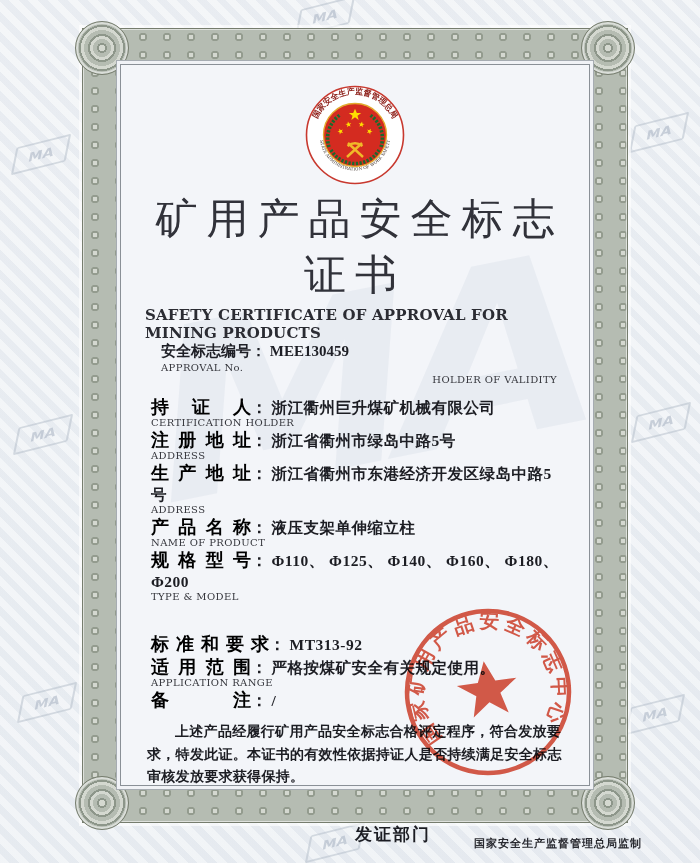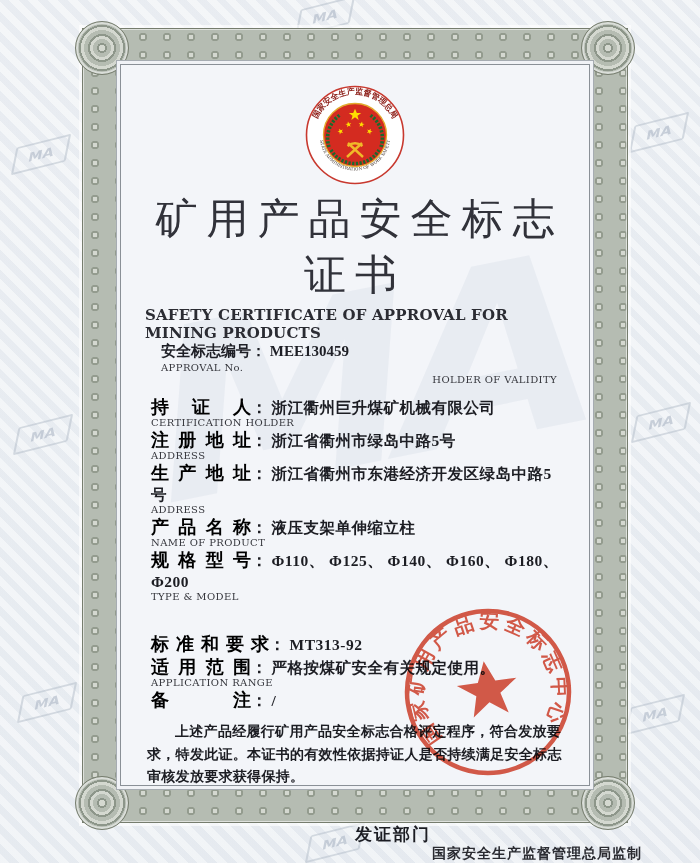--- a/index.html
+++ b/index.html
@@ -67,22 +67,22 @@
   
   .statement{margin:10px 2px 0 2px;font-size:14px;font-weight:bold;color:#1c1d23;
       line-height:1.62;text-indent:2em;letter-spacing:.3px;}
   
   .issuer{margin:34px 0 0 200px;width:96px;text-align:center;}
   .issuer-cn{font-size:17px;font-weight:bold;letter-spacing:2px;color:#1c1d23;}
   
   .seal{position:absolute;left:280px;top:540px;width:174px;height:174px;z-index:6;
       transform:rotate(-8deg);opacity:.9;mix-blend-mode:multiply;}
   
-  .footer-note{position:absolute;right:58px;bottom:0;z-index:4;
-      font-size:14px;font-weight:bold;color:#2a2b31;letter-spacing:1px;margin-top:38px;}
+  .footer-note{position:absolute;right:58px;bottom:12px;z-index:4;
+      font-size:11px;font-weight:bold;color:#2a2b31;letter-spacing:1px;margin-top:38px;}
 </style>
 </head>
 <body>
 
 <div class="page">
 
   <div class="wm" style="left:16px;top:140px">MA</div>
   <div class="wm" style="left:18px;top:420px">MA</div>
   <div class="wm" style="left:22px;top:688px">MA</div>
   <div class="wm" style="left:300px;top:2px">MA</div>

